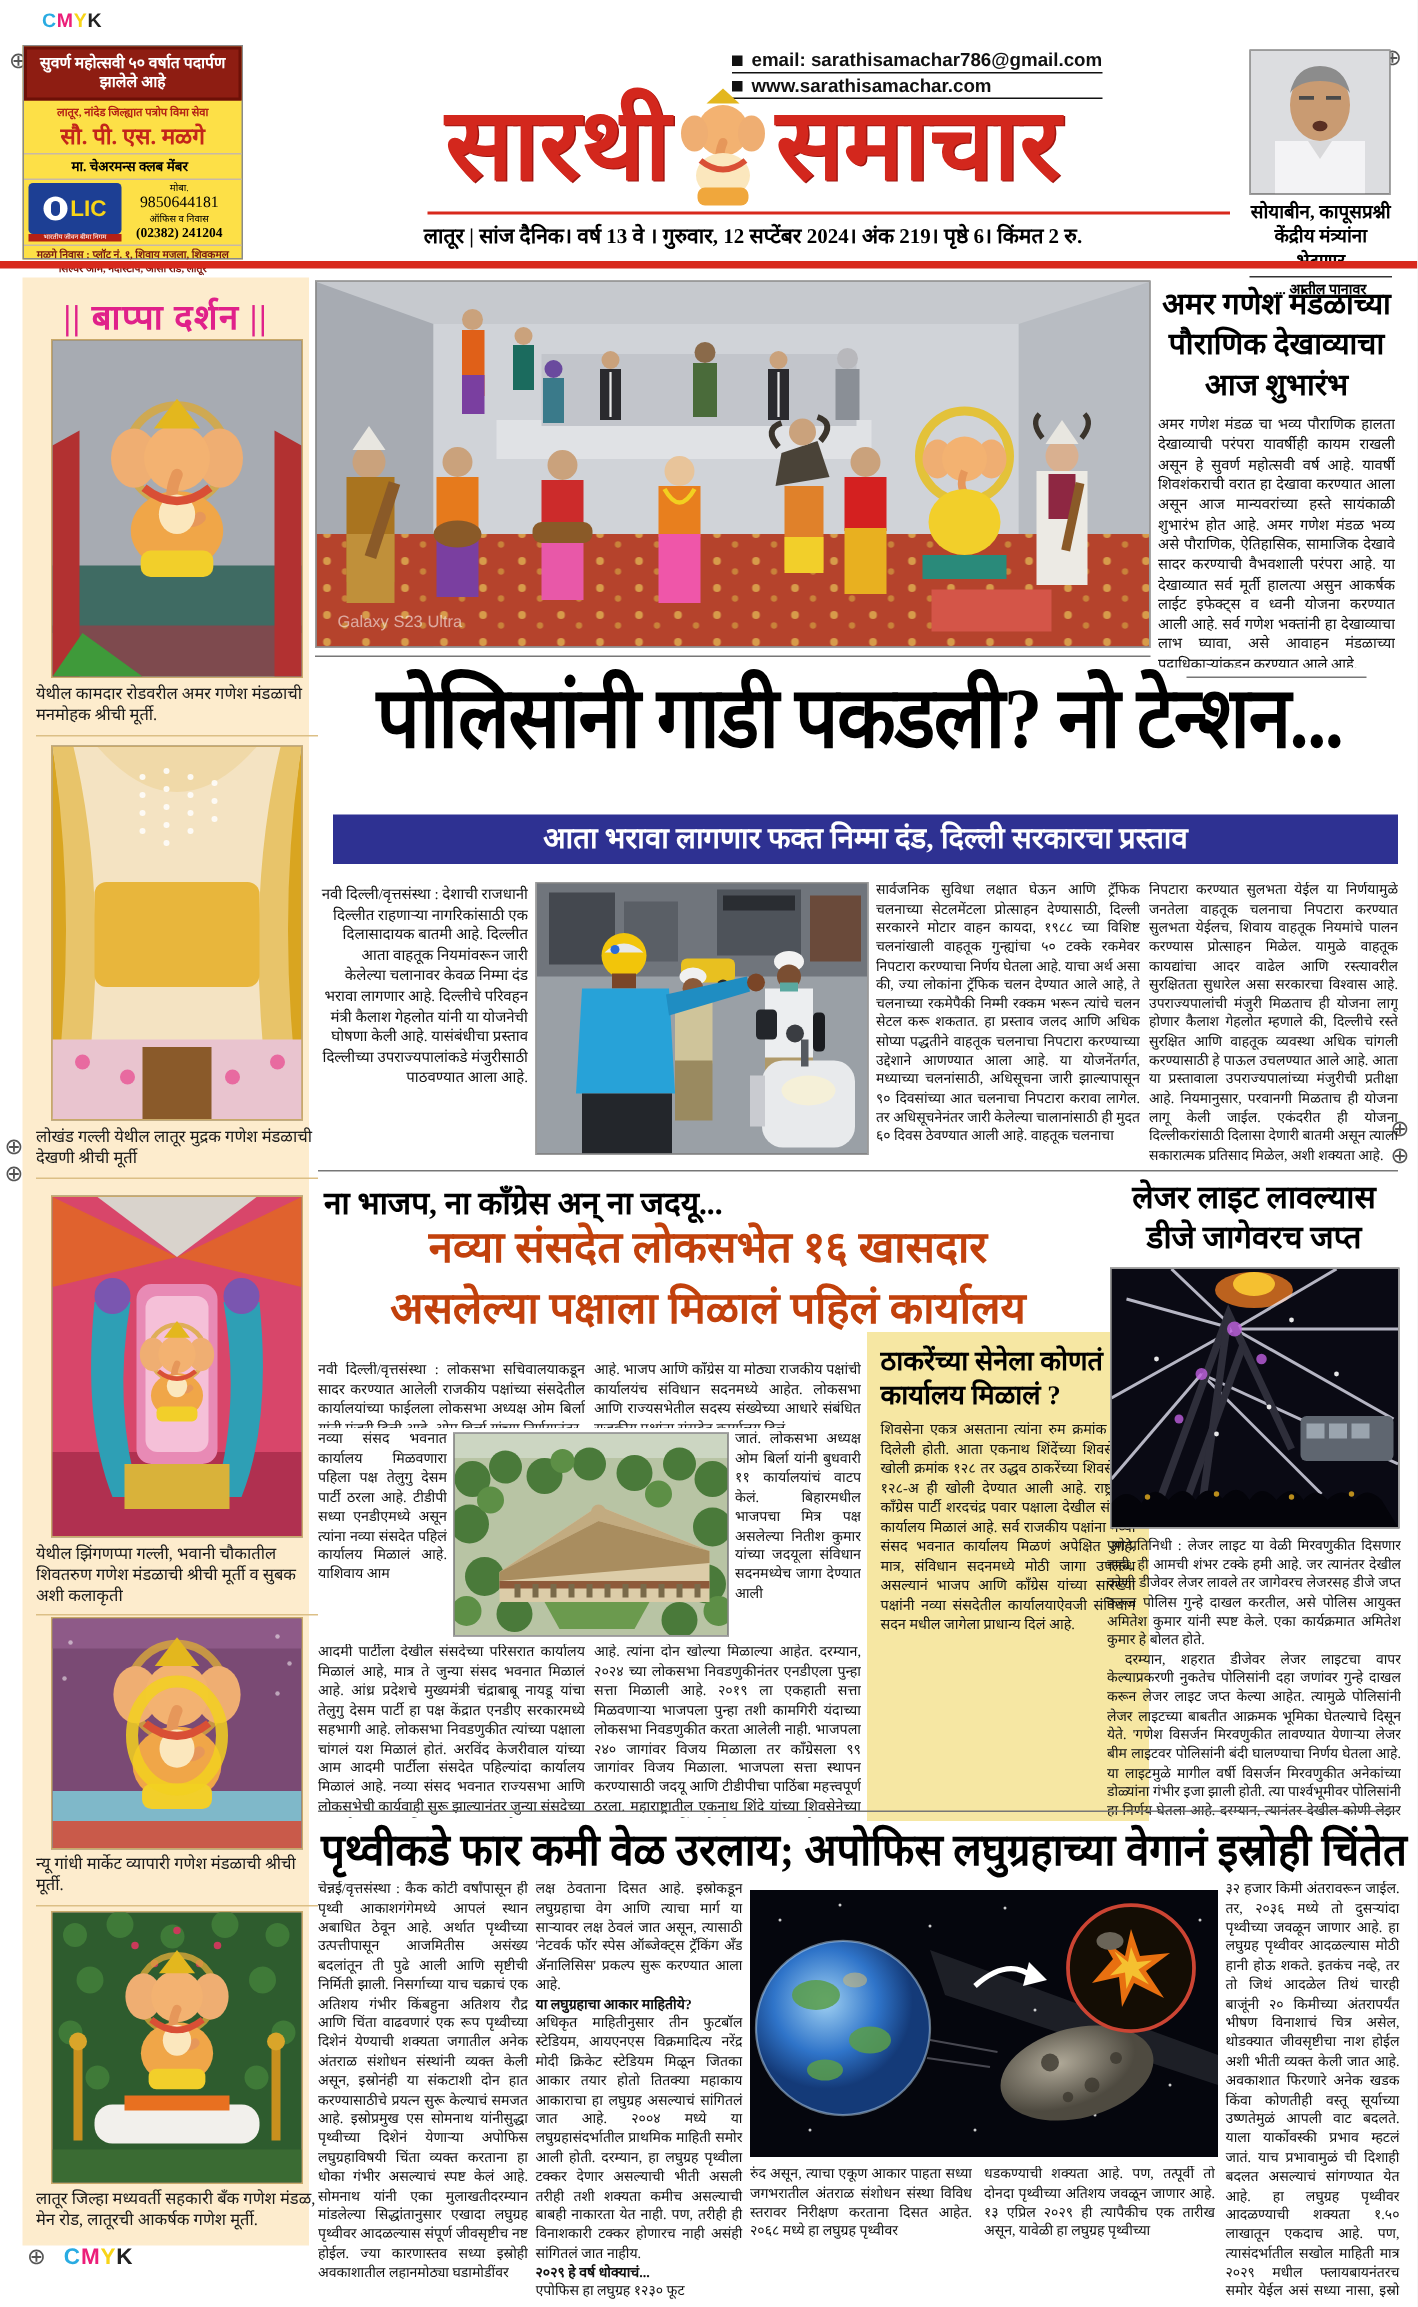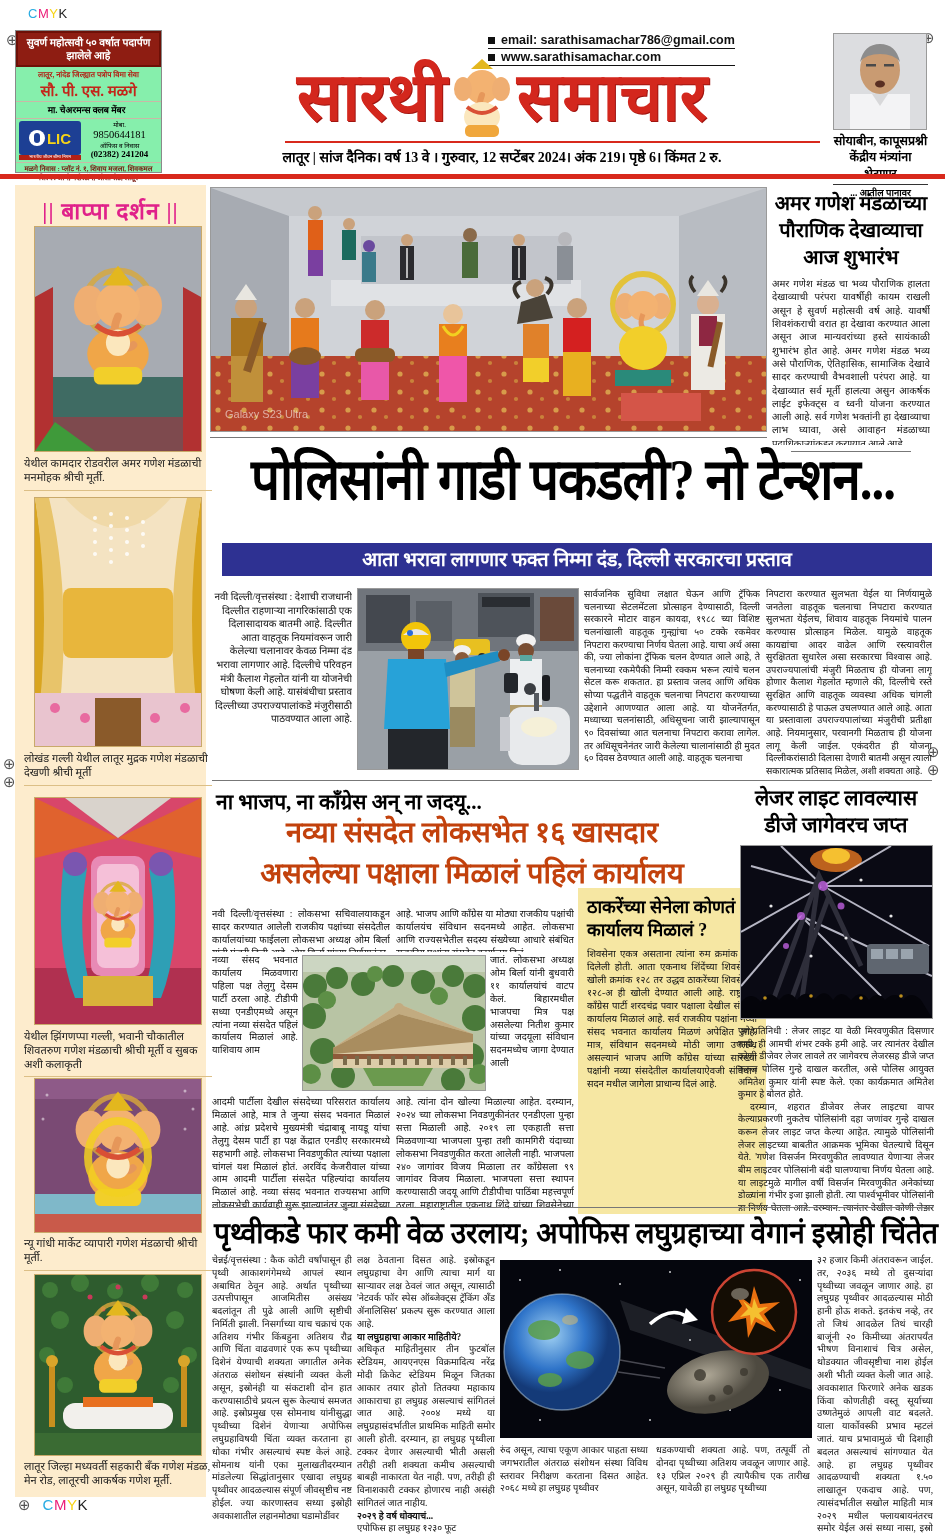--- a/index.html
+++ b/index.html
@@ -3,24 +3,24 @@
 <meta charset="utf-8">
 <style>
 *{margin:0;padding:0;box-sizing:border-box}
 body{background:#e9e9e9;font-family:"Liberation Serif",serif}
 #page{position:relative;width:945px;height:1538px;background:#fff;margin:0 auto;overflow:hidden}
 .abs{position:absolute}
 .j{text-align:justify;text-justify:inter-word}
 .clip{overflow:hidden}
 .news{font-size:10px;line-height:1.36;color:#111}
 .reg{color:#555;font-size:15px;line-height:.9;font-family:"DejaVu Sans",sans-serif}
-.cmyk{font-family:"Liberation Sans",sans-serif;font-weight:normal;font-size:13px;letter-spacing:.5px}
+.cmyk{font-family:"Liberation Sans",sans-serif;font-weight:bold;font-size:13px;letter-spacing:.5px}
 .cmyk .c{color:#29abe2}.cmyk .m{color:#ec1e79}.cmyk .y{color:#f7d417}.cmyk .k{color:#222}
 
-.adbox{border:1px solid #8a8a8a;background:#86efac;font-family:"Liberation Serif",serif}
+.adbox{border:1px solid #8a8a8a;background:#fde047;font-family:"Liberation Serif",serif}
 .adbanner{background:#8e1d12;color:#fff;font-weight:bold;text-align:center;font-size:10.5px;line-height:1.25;padding:3px 2px;border:2px solid #6d1007}
 .adsub{color:#b32015;font-size:7.5px;text-align:center;font-weight:bold;padding-top:2px}
 .adname{color:#c3251a;font-weight:bold;font-size:15px;text-align:center;padding:1px 0;border-bottom:1px solid #c9b9a6}
 .addesig{font-size:9px;font-weight:bold;text-align:center;padding:1px 4px 2px 0;border-bottom:1px solid #c9b9a6}
 .licrow{display:flex;align-items:stretch;padding:2px 3px;border-bottom:1px solid #c9b9a6}
 .liclogo{width:62px;height:34px;background:#1d3f94;border-radius:3px;display:flex;align-items:center;justify-content:center;gap:2px}
 .licemb{width:16px;height:16px;background:#fff;border-radius:50%;display:inline-block;position:relative}
 .licemb:after{content:"";position:absolute;left:5px;top:3px;width:6px;height:10px;background:#1d3f94;border-radius:3px}
 .lictxt{color:#f7d417;font-weight:bold;font-size:15px;font-family:"Liberation Sans",sans-serif}
 .licred{background:#b32015;color:#fff;font-size:4.5px;text-align:center;line-height:1.1}

